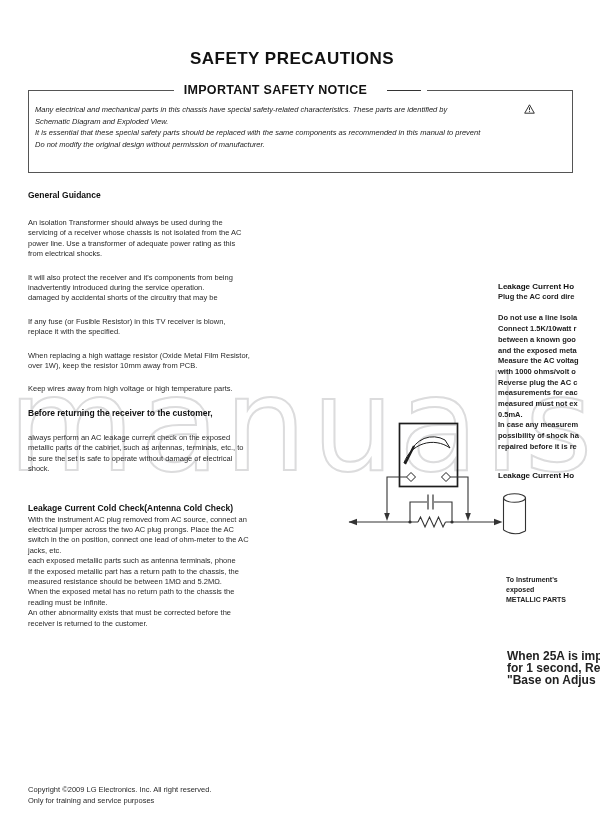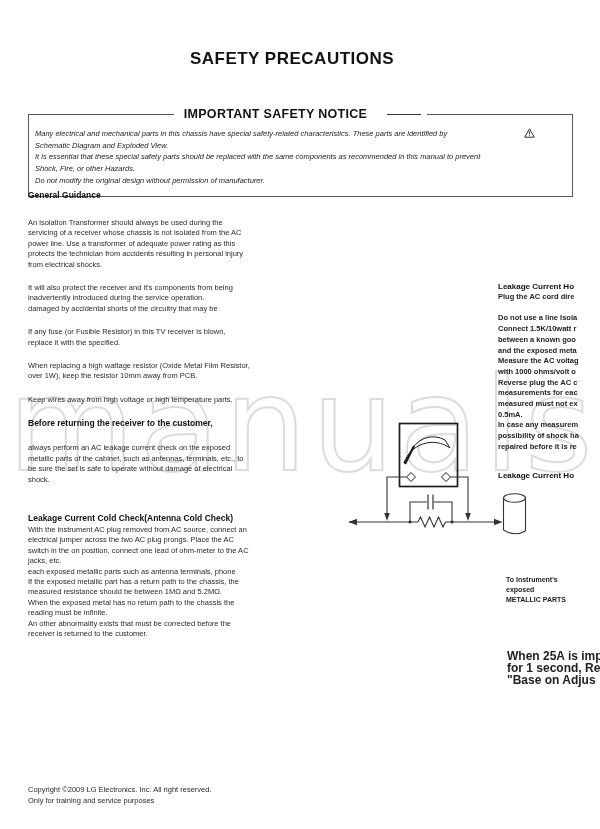--- a/index.html
+++ b/index.html
@@ -4,21 +4,21 @@
 <style>
   html,body{margin:0;padding:0;background:#fff;}
   .page{position:relative;width:600px;height:829px;background:#ffffff;overflow:hidden;
         font-family:"Liberation Sans",sans-serif;color:#222;}
 
   .watermark{position:absolute;left:0;top:330;pointer-events:none;}
 
   .page-title{position:absolute;top:49px;left:0;width:584px;text-align:center;
               font-size:17px;font-weight:bold;letter-spacing:.5px;color:#111;}
 
-  .notice-box{position:absolute;left:28px;top:114px;width:543px;height:81px;
+  .notice-box{position:absolute;left:28px;top:90px;width:543px;height:81px;
               border:1px solid #555;}
   .notice-head{position:absolute;top:-8px;left:0;right:0;display:flex;justify-content:center;}
   .notice-head-inner{display:flex;align-items:center;background:#fff;padding:0 6px;}
   .notice-title{font-size:12.5px;font-weight:bold;letter-spacing:.3px;color:#111;background:#fff;
                 padding:0 4px;}
   .notice-rule{width:34px;height:0;border-top:1.6px solid #333;margin-left:16px;}
   .notice-lines{padding:13px 6px 0 6px;}
   .notice-lines .tline{font-size:7.5px;line-height:11.7px;white-space:nowrap;color:#222;font-style:italic;}
   .warning-tri{position:absolute;right:37px;top:13px;}
 
@@ -61,37 +61,35 @@
     <div class="notice-head">
       <div class="notice-head-inner">
         <span class="notice-title">IMPORTANT SAFETY NOTICE</span>
         <span class="notice-rule"></span>
       </div>
     </div>
     <div class="notice-lines">
         <div class="tline">Many electrical and mechanical parts in this chassis have special safety-related characteristics. These parts are identified by</div>
         <div class="tline">Schematic Diagram and Exploded View.</div>
         <div class="tline">It is essential that these special safety parts should be replaced with the same components as recommended in this manual to prevent</div>
-        <div class="tline">Shock, Fire, or other Hazards.</div>
         <div class="tline">Do not modify the original design without permission of manufacturer.</div>
       </div>
     <svg class="warning-tri" width="11" height="10" viewBox="0 0 11 10">
       <polygon points="5.5,0.8 10.3,9.2 0.7,9.2" fill="none" stroke="#333" stroke-width="1"></polygon>
       <line x1="5.5" y1="3.4" x2="5.5" y2="6.2" stroke="#333" stroke-width="1"></line>
       <circle cx="5.5" cy="7.6" r="0.6" fill="#333"></circle>
     </svg>
   </div>
 
   <div class="left-col">
     <div class="sec-h h-general">General Guidance</div>
     <div class="para">
         <div class="tline">An isolation Transformer should always be used during the</div>
         <div class="tline">servicing of a receiver whose chassis is not isolated from the AC</div>
         <div class="tline">power line. Use a transformer of adequate power rating as this</div>
-        <div class="tline">protects the technician from accidents resulting in personal injury</div>
         <div class="tline">from electrical shocks.</div>
       </div>
     <div class="para">
         <div class="tline">It will also protect the receiver and it's components from being</div>
         <div class="tline">inadvertently introduced during the service operation.</div>
         <div class="tline">damaged by accidental shorts of the circuitry that may be</div>
       </div>
     <div class="para">
         <div class="tline">If any fuse (or Fusible Resistor) in this TV receiver is blown,</div>
         <div class="tline">replace it with the specified.</div>

